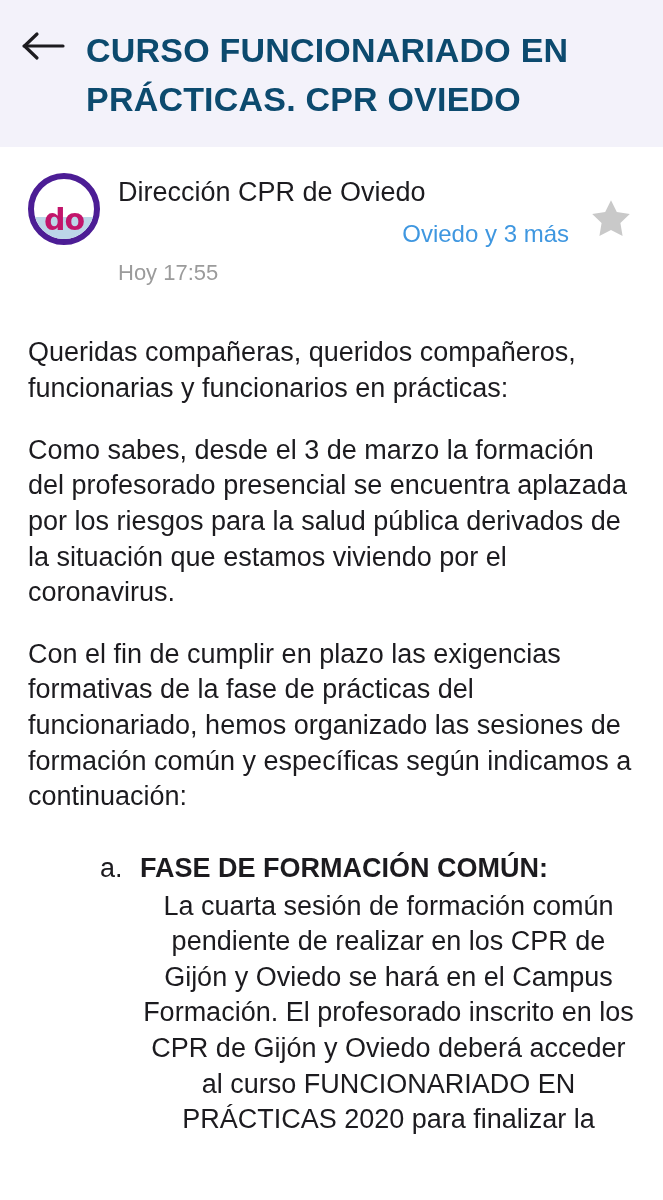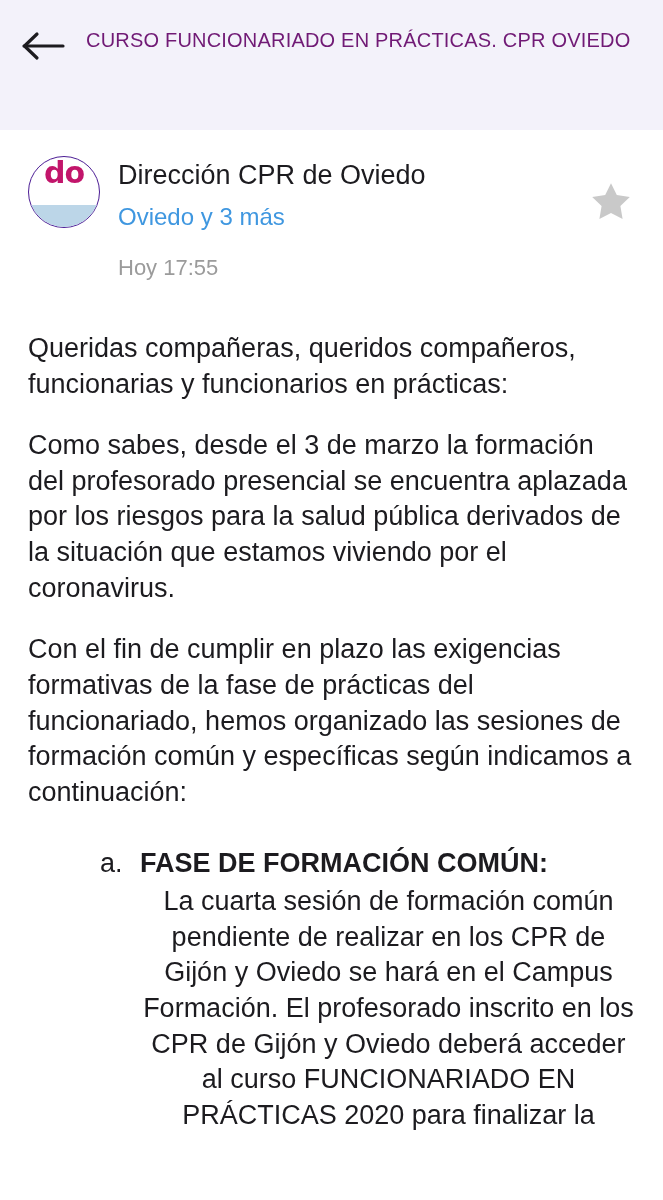--- a/index.html
+++ b/index.html
@@ -32,47 +32,47 @@
     flex: 0 0 56px;
     display: flex;
     align-items: center;
     justify-content: center;
     cursor: pointer;
     background: transparent;
     border: none;
   }
   .back-btn svg { display: block; }
   .header-title {
-    font-size: 20px;
+    font-size: 34px;
     line-height: 1.45;
-    font-weight: normal;
-    color: #701a75;
+    font-weight: bold;
+    color: #0c4a6e;
     letter-spacing: 0.2px;
     padding-top: 8px;
     padding-right: 10px;
   }
 
   
   .sender-row {
     display: flex;
     align-items: flex-start;
     padding: 26px 22px 0 28px;
     gap: 18px;
   }
   .avatar {
     width: 72px;
     height: 72px;
     flex: 0 0 72px;
     border-radius: 50%;
     background: #ffffff;
-    border: 1px solid #4c1d95;
+    border: 6px solid #4c1d95;
     position: relative;
     overflow: hidden;
     display: flex;
-    align-items: flex-start;
+    align-items: flex-end;
     justify-content: center;
   }
   .avatar .wave {
     position: absolute;
     left: 0; right: 0; bottom: 0;
     height: 22px;
     background: #bcd6e8;
   }
   .avatar .logo-text {
     position: relative;
@@ -91,25 +91,26 @@
   .sender-name {
     font-size: 27px;
     color: #1c1b1f;
     line-height: 1.3;
   }
   .sender-recipients {
     font-size: 24px;
     color: #3f97e0;
     margin-top: 8px;
     line-height: 1.3;
+    text-align: right;
   }
   .sender-time {
     font-size: 22px;
     color: #9b9b9b;
-    margin-top: 22px;
+    margin-top: 10px;
     line-height: 1.3;
   }
   .star {
     flex: 0 0 auto;
     padding-top: 22px;
     padding-right: 6px;
     cursor: pointer;
   }
 
   

